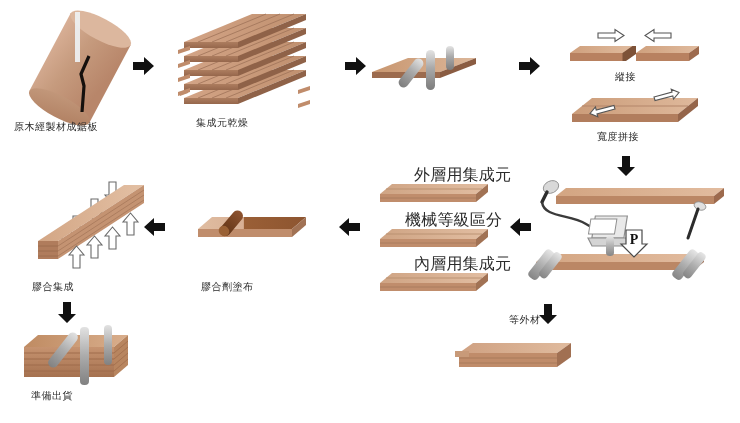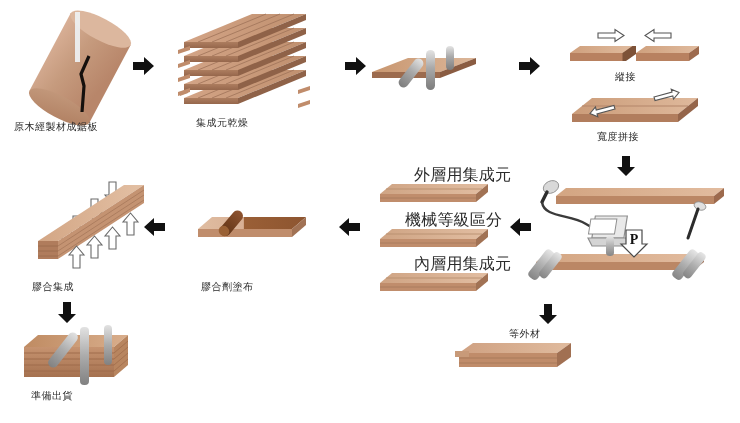--- a/index.html
+++ b/index.html
@@ -300,21 +300,21 @@
         <path d="M22 5 L11 5 L11 0 L1 9 L11 18 L11 13 L22 13 Z" fill="#111"></path>
       </svg>
   </div>
 
   <div class="arrow" style="left:539px;top:304px;">
     <svg width="18" height="20" viewBox="0 0 18 20">
         <path d="M5 0 L13 0 L13 11 L18 11 L9 20 L0 11 L5 11 Z" fill="#111"></path>
       </svg>
   </div>
 
-  <div class="lbl" style="left:509px;top:328px;">等外材</div>
+  <div class="lbl" style="left:509px;top:314px;">等外材</div>
   <div class="abs" style="left:455px;top:337px;">
     <svg width="120" height="40" viewBox="0 0 120 40">
       <defs>
         <linearGradient id="rjTop" x1="0" y1="0" x2="1" y2="0">
           <stop offset="0%" stop-color="#cfa182"></stop>
             <stop offset="100%" stop-color="#e0bb9e"></stop>
         </linearGradient>
       </defs>
       <path d="M4 16 L18 6 L116 6 L102 16 Z" fill="url(#rjTop)"></path>
       <path d="M4 16 L4 30 L102 30 L102 16 Z" fill="#c08c6a"></path>

